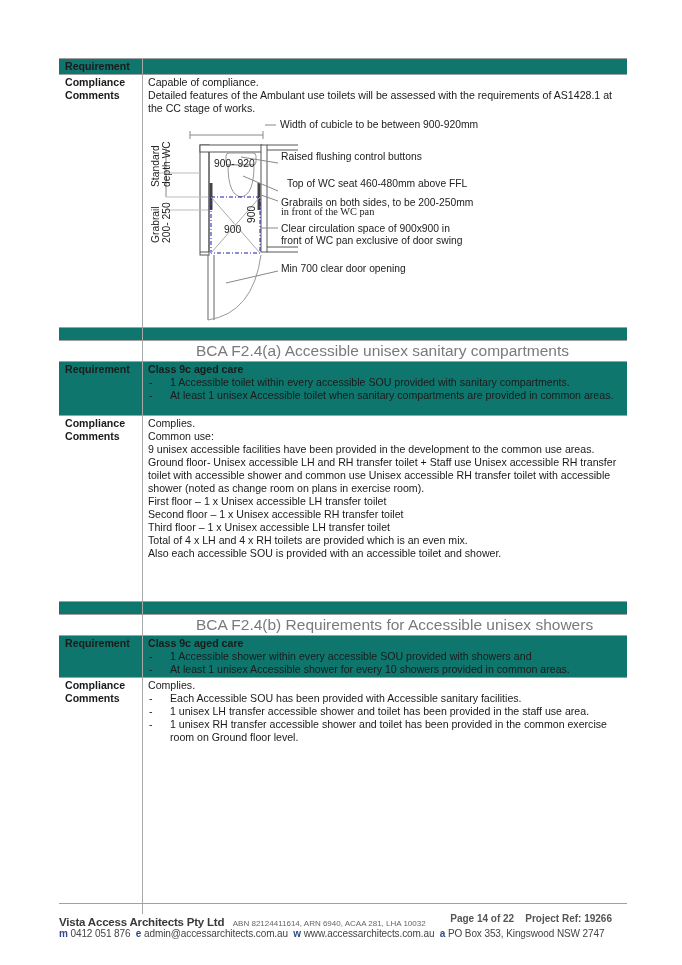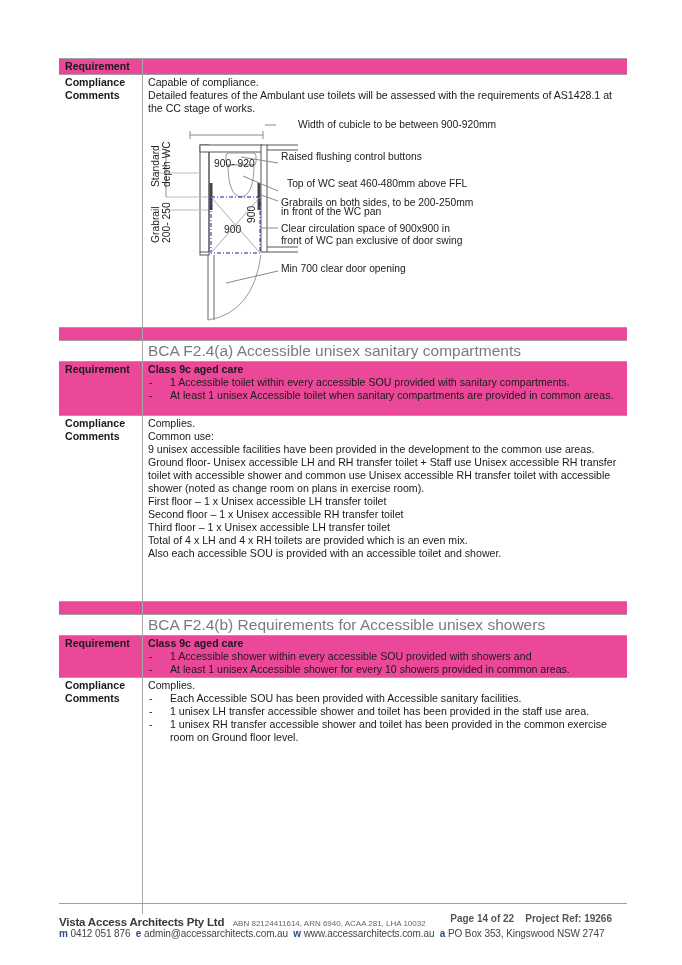--- a/index.html
+++ b/index.html
@@ -3,28 +3,28 @@
 <meta charset="utf-8">
 <style>
   html, body { margin:0; padding:0; background:#ffffff; }
   body { width:682px; height:965px; position:relative; overflow:hidden;
          font-family:"Liberation Sans", sans-serif; color:#1a1a1a; }
   .page { position:absolute; left:59px; top:58px; width:568px; }
   .row { display:flex; position:relative; }
   .lbl { width:84px; flex:0 0 84px; font-weight:bold; font-size:10.6px; line-height:13px;
          padding:1px 0 0 6px; box-sizing:border-box; border-right:1px solid #a8a8a8; }
   .val { flex:1; font-size:10.6px; line-height:13px; padding:1px 0 0 5px; box-sizing:border-box; }
-  .shade { background:#ec4899; }
+  .shade { background:#0f766e; }
   .bt { border-top:1px solid #a0a0a0; }
   .bb { border-bottom:1px solid #a0a0a0; }
   .b { font-weight:bold; }
   .bullet { display:flex; }
   .bullet .dash { width:21px; flex:0 0 21px; padding-left:1px; }
   .bullet .txt { flex:1; }
-  .section-title { font-size:15.5px; color:#7a7a7a; line-height:20px; padding:0 0 0 5px; }
+  .section-title { font-size:15.5px; color:#7a7a7a; line-height:20px; padding:0 0 0 5px;margin-left:48px; }
   .diagram { position:relative; height:210px; }
   .diagram svg { position:absolute; left:0; top:0; }
   .dlabel { position:absolute; font-size:10.3px; line-height:12px; color:#222; white-space:nowrap; }
   .footer { position:absolute; left:59px; top:903px; width:568px; border-top:1px solid #a0a0a0; }
   .f1 { position:absolute; top:8px; left:0; width:568px; height:14px; }
   .company { font-weight:bold; font-size:11.5px; color:#3a3a3a; letter-spacing:-0.2px; }
   .abn { font-size:8px; color:#666; margin-left:4px; }
   .pageinfo { position:absolute; right:15px; top:1px; font-size:10px; color:#555; font-weight:bold; }
   .f2 { position:absolute; top:24px; left:0; font-size:10px; color:#444; white-space:nowrap; letter-spacing:-0.1px; }
   .f2 .k { color:#2e4a8a; font-weight:bold; }
@@ -94,25 +94,25 @@
         <div class="dlabel" style="left:2px;top:72px;transform:rotate(-90deg);transform-origin:left top;line-height:11px;">
           <div>Standard</div>
           <div>depth WC</div>
         </div>
         <div class="dlabel" style="left:2px;top:128px;transform:rotate(-90deg);transform-origin:left top;line-height:11px;">
           <div>Grabrail</div>
           <div>200- 250</div>
         </div>
         <div class="dlabel" style="left:76px;top:109px;">900</div>
         <div class="dlabel" style="left:98px;top:108px;transform:rotate(-90deg);transform-origin:left top;">900</div>
-        <div class="dlabel" style="left:150px;top:4px;">Width of cubicle to be between 900-920mm</div>
+        <div class="dlabel" style="left:132px;top:4px;">Width of cubicle to be between 900-920mm</div>
         <div class="dlabel" style="left:133px;top:36px;">Raised flushing control buttons</div>
         <div class="dlabel" style="left:139px;top:63px;">Top of WC seat 460-480mm above FFL</div>
         <div class="dlabel" style="left:133px;top:82px;">Grabrails on both sides, to be 200-250mm</div>
-        <div class="dlabel" style="left:133px;top:91px;">in front of the WC pan</div>
+        <div class="dlabel" style="left:133px;top:91px;font-family:Liberation Serif, serif;">in front of the WC pan</div>
         <div class="dlabel" style="left:133px;top:108px;">Clear circulation space of 900x900 in</div>
         <div class="dlabel" style="left:133px;top:120px;">front of WC pan exclusive of door swing</div>
         <div class="dlabel" style="left:133px;top:148px;">Min 700 clear door opening</div>
       </div>
     </div>
   </div>
 
   <div class="row shade bt bb" style="height:12px;">
     <div class="lbl"></div>
       <div class="val"></div>

